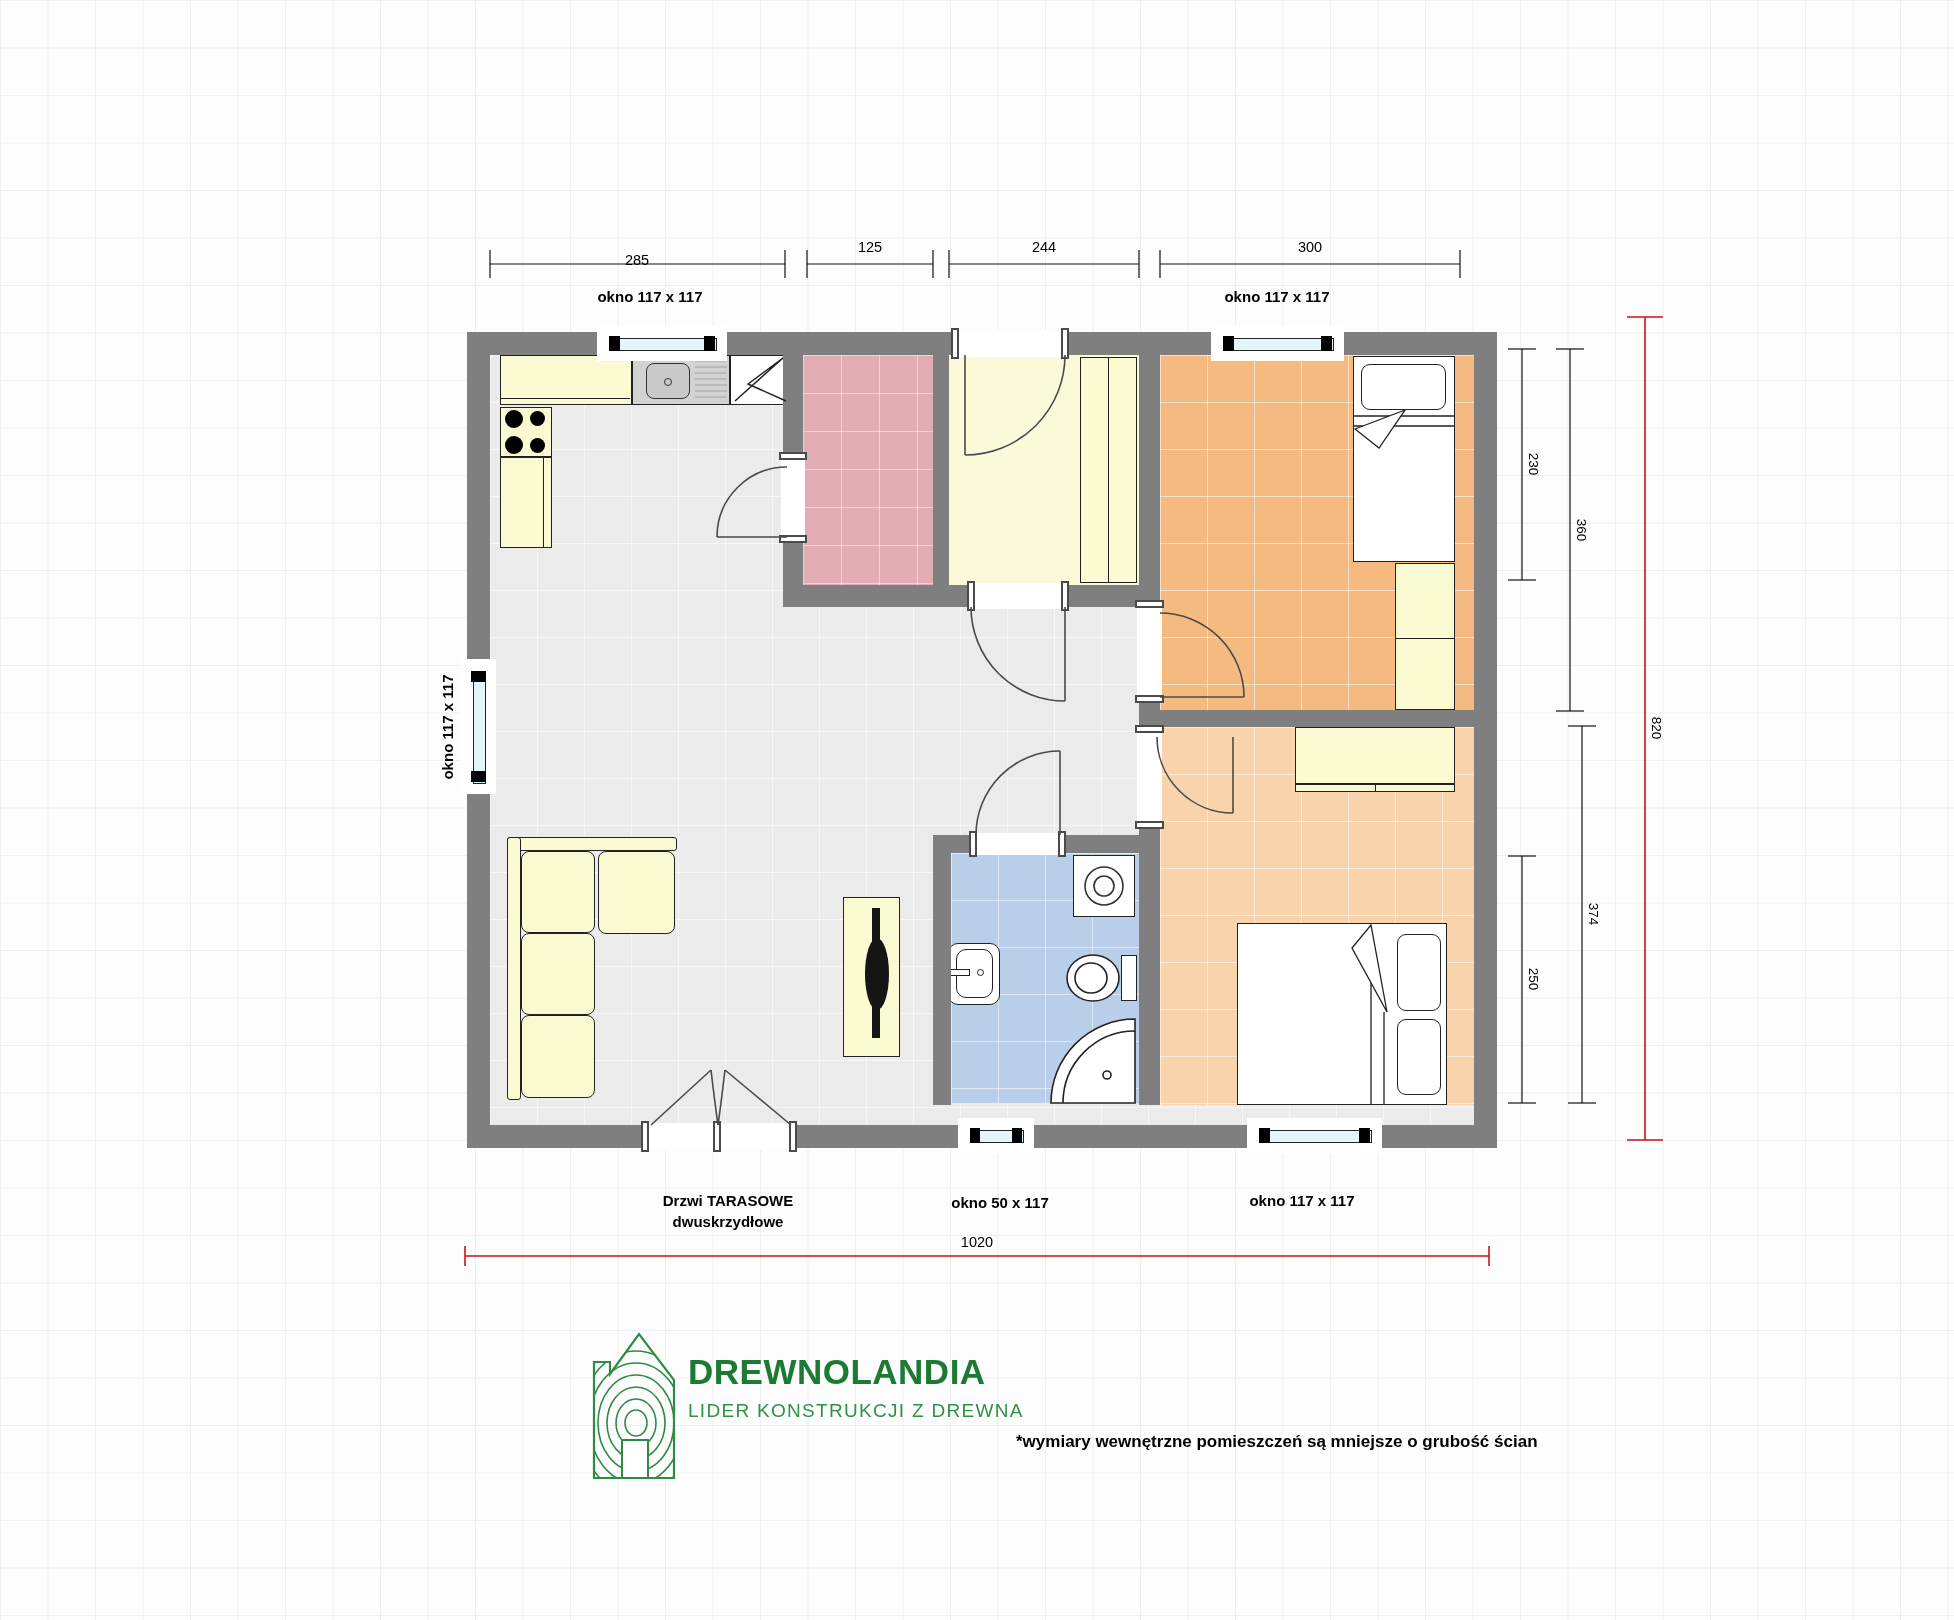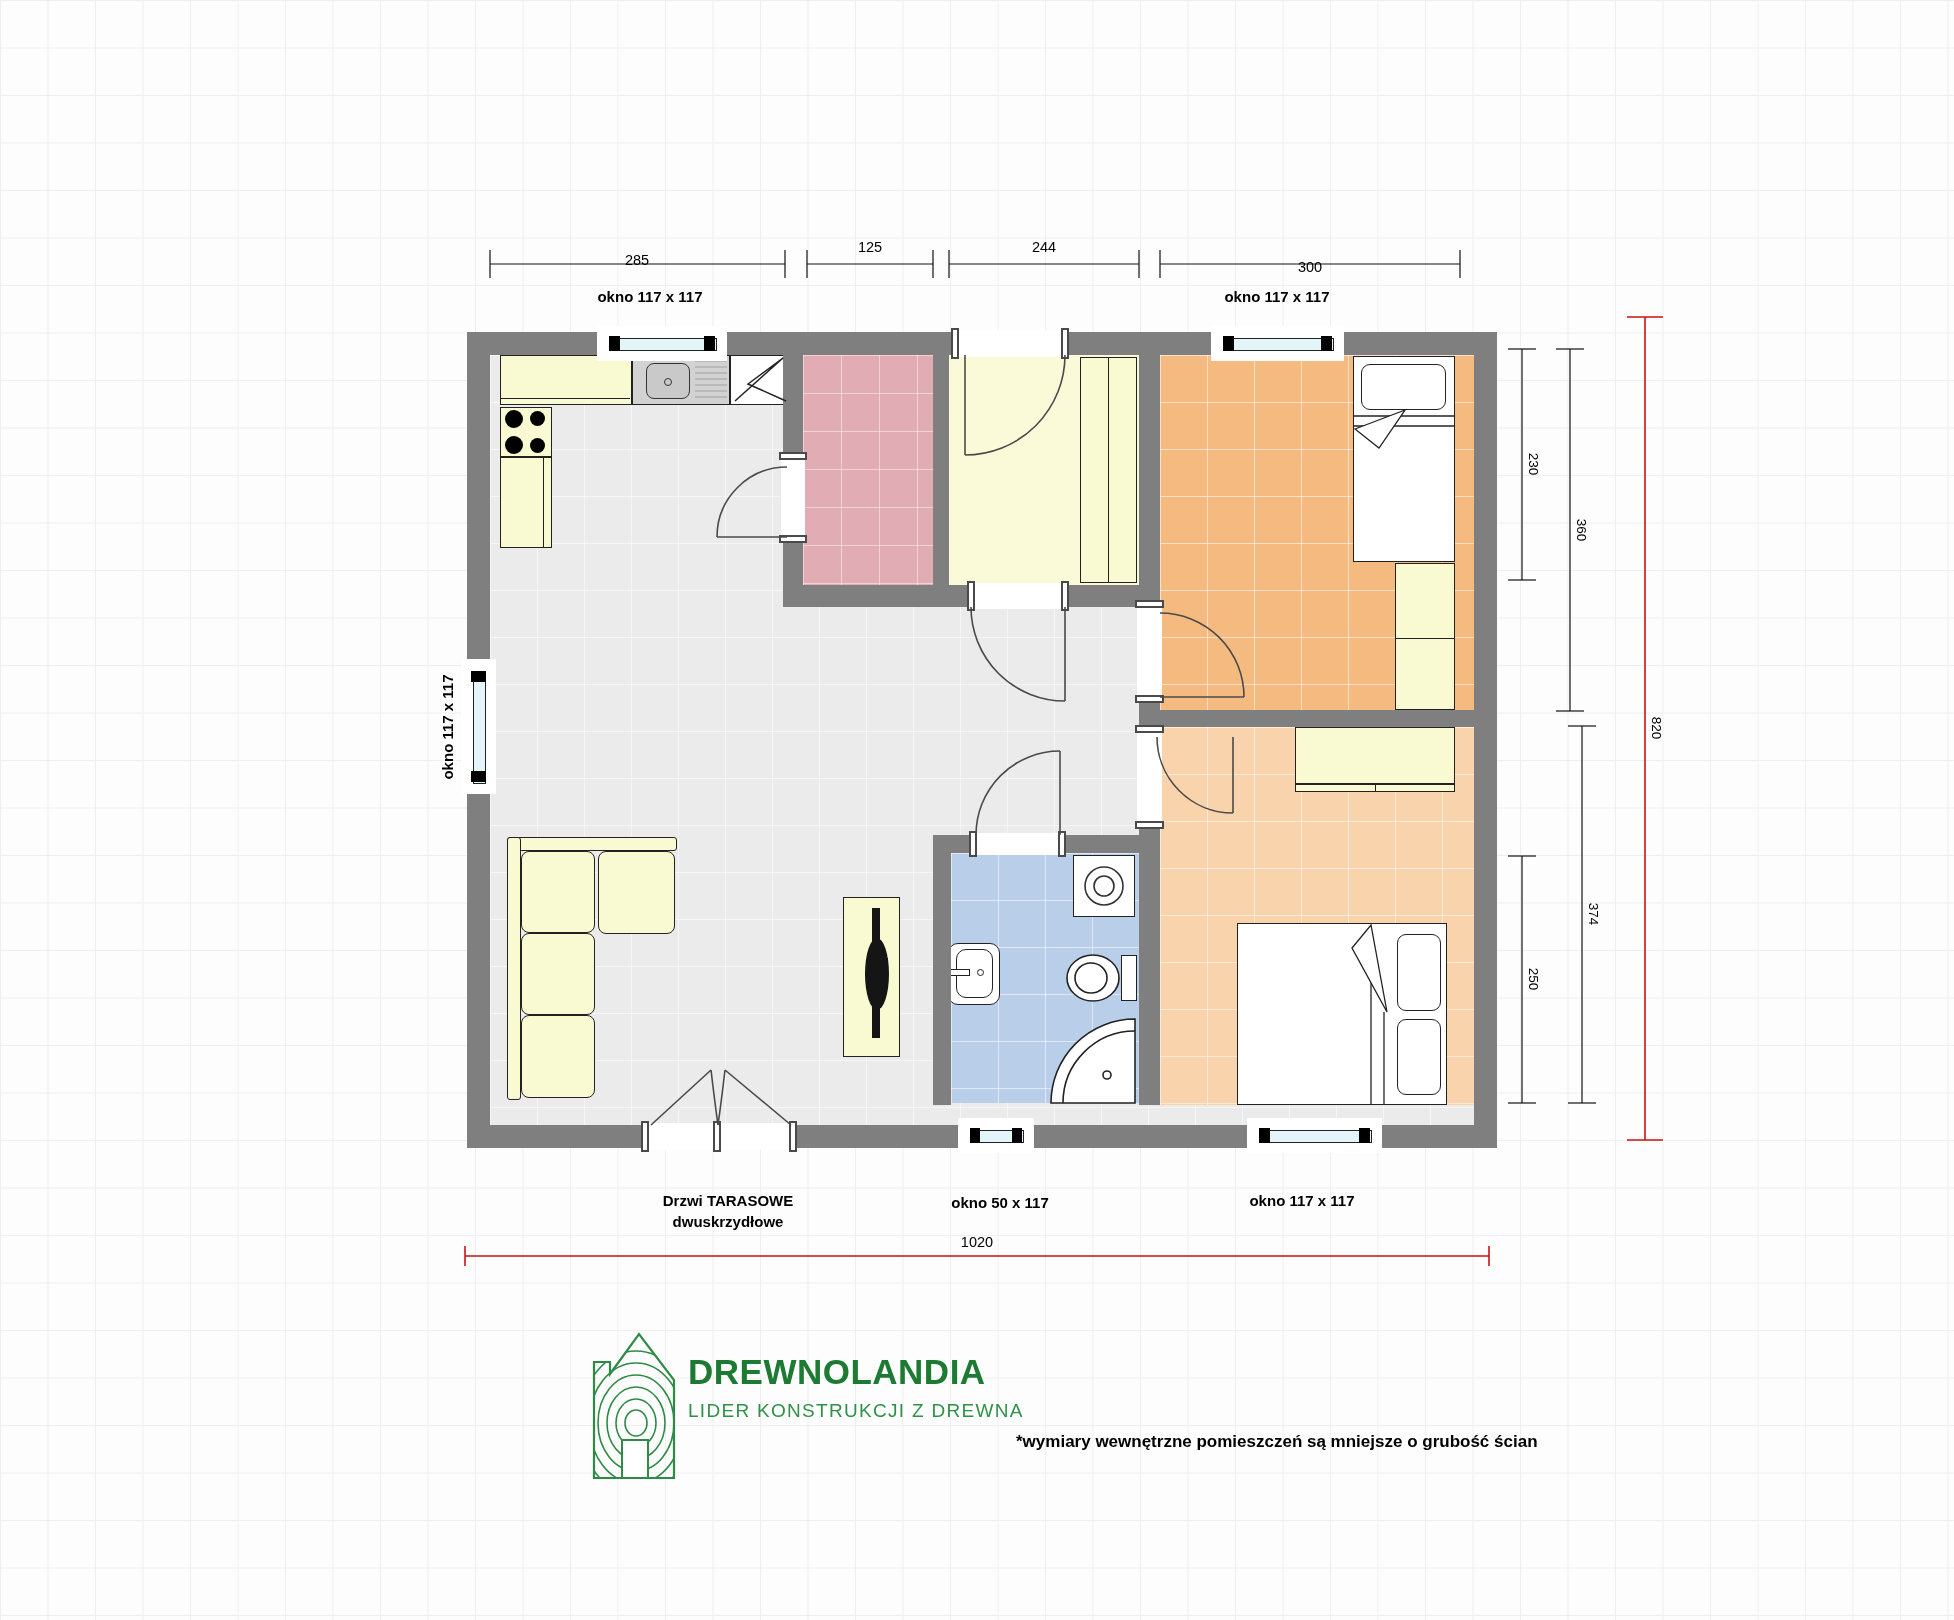--- a/index.html
+++ b/index.html
@@ -254,21 +254,21 @@
       <line x1="1627" y1="1140" x2="1663" y2="1140"></line>
     <line x1="465" y1="1256" x2="1489" y2="1256"></line>
     <line x1="465" y1="1246" x2="465" y2="1266"></line>
       <line x1="1489" y1="1246" x2="1489" y2="1266"></line>
   </g>
 </svg>
 
 <div class="clabel dimnum" style="left:637px;top:260px;">285</div>
 <div class="clabel dimnum" style="left:870px;top:247px;">125</div>
 <div class="clabel dimnum" style="left:1044px;top:247px;">244</div>
-<div class="clabel dimnum" style="left:1310px;top:247px;margin-top:20px;">300</div>
+<div class="clabel dimnum" style="left:1310px;top:247px;">300</div>
 <div class="rot90" style="left:1533px;top:464px;">230</div>
 <div class="rot90" style="left:1581px;top:530px;">360</div>
 <div class="rot90" style="left:1656px;top:728px;">820</div>
 <div class="rot90" style="left:1593px;top:914px;">374</div>
 <div class="rot90" style="left:1533px;top:979px;">250</div>
 <div class="clabel dimnum" style="left:977px;top:1242px;">1020</div>
 
 <div class="clabel" style="left:650px;top:296px;">okno 117 x 117</div>
 <div class="clabel" style="left:1277px;top:296px;">okno 117 x 117</div>
 <div class="rotm90" style="left:447px;top:727px;">okno 117 x 117</div>

